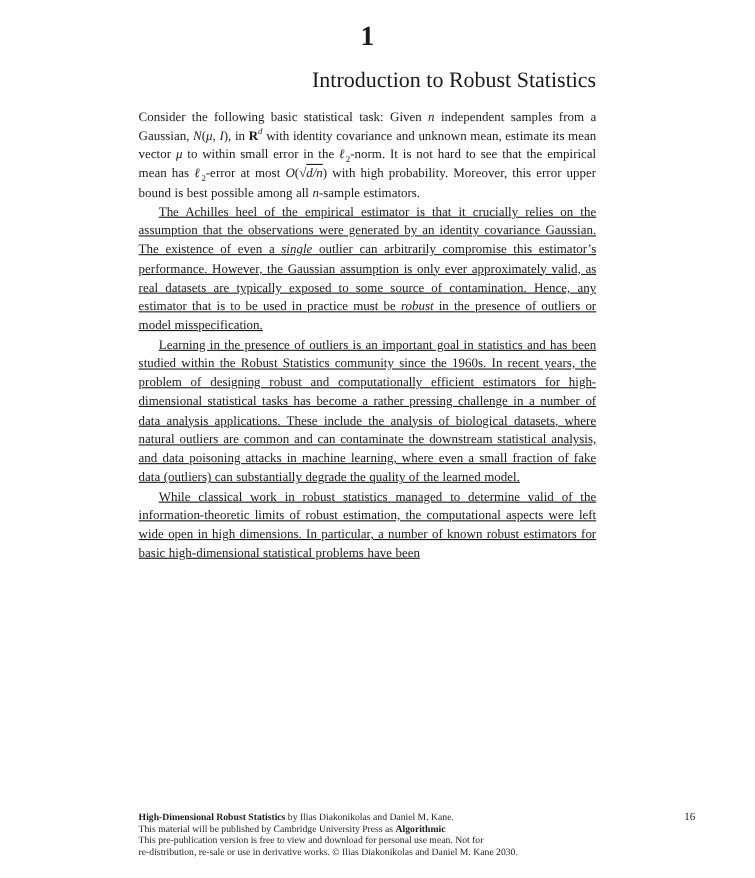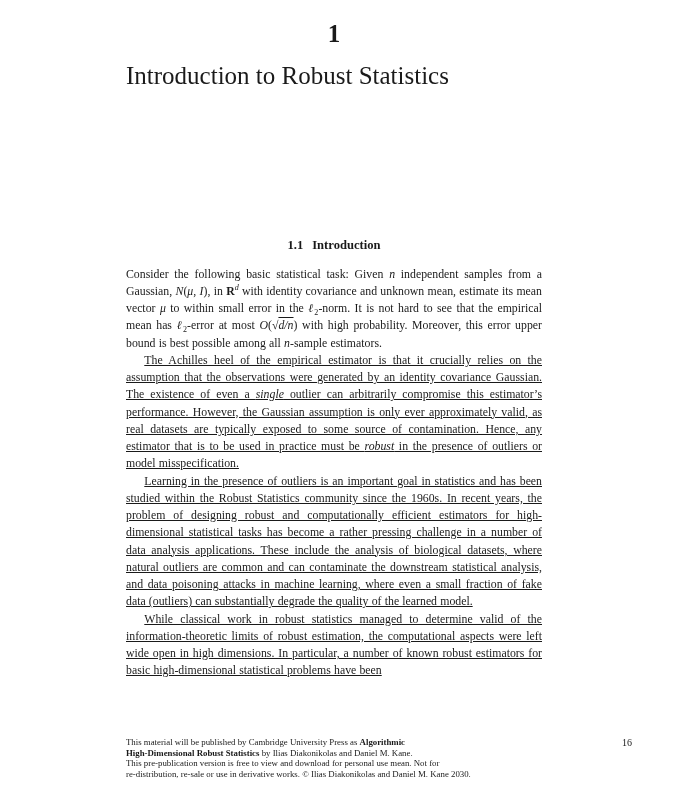--- a/index.html
+++ b/index.html
@@ -25,22 +25,22 @@
   }
   .chapter-number {
     padding-top: 20px;
     text-align: center;
     font-size: 25px;
     font-weight: 700;
     line-height: 1.1;
   }
   .chapter-title {
     margin: 13px 0 0 0;
-    text-align: left;
-    font-size: 25px;
+    text-align: right;
+    font-size: 20px;
     font-weight: 400;
     line-height: 1.2;
   }
   .section-heading {
     margin: 147px 0 0 0;
     text-align: center;
     font-size: 12.6px;
     font-weight: 700;
   }
   .section-heading .sec-num {
@@ -89,35 +89,32 @@
 <body>
 
 <div class="page">
 
   <div class="content">
 
     <div class="chapter-number">1</div>
 
     <h1 class="chapter-title">Introduction to Robust Statistics</h1>
 
-    <h2 class="section-heading">
-      <span class="sec-num">1.1</span><span>Introduction</span>
-    </h2>
 
     <div class="body-text">
       <p class="para"><span>Consider the following basic statistical task: Given </span><span class="seg-i">n</span><span> independent samples from a Gaussian, </span><span class="seg-cal">N</span><span>(</span><span class="seg-i">μ</span><span>, </span><span class="seg-i">I</span><span>), in </span><span class="seg-b">R</span><span class="seg-sup seg-i">d</span><span> with identity covariance and unknown mean, estimate its mean vector </span><span class="seg-i">μ</span><span> to within small error in the </span><span class="seg-i">ℓ</span><span class="seg-sub">2</span><span>-norm. It is not hard to see that the empirical mean has </span><span class="seg-i">ℓ</span><span class="seg-sub">2</span><span>-error at most </span><span class="seg-i">O</span><span>(</span><span>√</span><span class="seg-ol seg-i">d/n</span><span>) with high probability. Moreover, this error upper bound is best possible among all </span><span class="seg-i">n</span><span>-sample estimators.</span></p>
       <p class="para indented"><span>The Achilles heel of the empirical estimator is that it crucially relies on the assumption that the observations were generated by an identity covariance Gaussian. The existence of even a </span><span class="seg-i">single</span><span> outlier can arbitrarily compromise this estimator’s performance. However, the Gaussian assumption is only ever approximately valid, as real datasets are typically exposed to some source of contamination. Hence, any estimator that is to be used in practice must be </span><span class="seg-i">robust</span><span> in the presence of outliers or model misspecification.</span></p>
       <p class="para indented"><span>Learning in the presence of outliers is an important goal in statistics and has been studied within the Robust Statistics community since the 1960s. In recent years, the problem of designing robust and computationally efficient estimators for high-dimensional statistical tasks has become a rather pressing challenge in a number of data analysis applications. These include the analysis of biological datasets, where natural outliers are common and can contaminate the downstream statistical analysis, and data poisoning attacks in machine learning, where even a small fraction of fake data (outliers) can substantially degrade the quality of the learned model.</span></p>
       <p class="para indented"><span>While classical work in robust statistics managed to determine valid of the information-theoretic limits of robust estimation, the computational aspects were left wide open in high dimensions. In particular, a number of known robust estimators for basic high-dimensional statistical problems have been</span></p>
     </div>
 
   </div>
 
   <div class="footer">
+    <div class="footer-line"><span class="seg-b">High-Dimensional Robust Statistics</span><span> by Ilias Diakonikolas and Daniel M. Kane.</span></div>
     <div class="footer-line"><span>This material will be published by Cambridge University Press as </span><span class="seg-b">Algorithmic</span></div>
-    <div class="footer-line"><span class="seg-b">High-Dimensional Robust Statistics</span><span> by Ilias Diakonikolas and Daniel M. Kane.</span></div>
     <div class="footer-line"><span>This pre-publication version is free to view and download for personal use mean. Not for</span></div>
     <div class="footer-line"><span>re-distribution, re-sale or use in derivative works. © Ilias Diakonikolas and Daniel M. Kane 2030.</span></div>
   </div>
 
   <div class="page-number">16</div>
 
 </div>
 
 </body></html>

